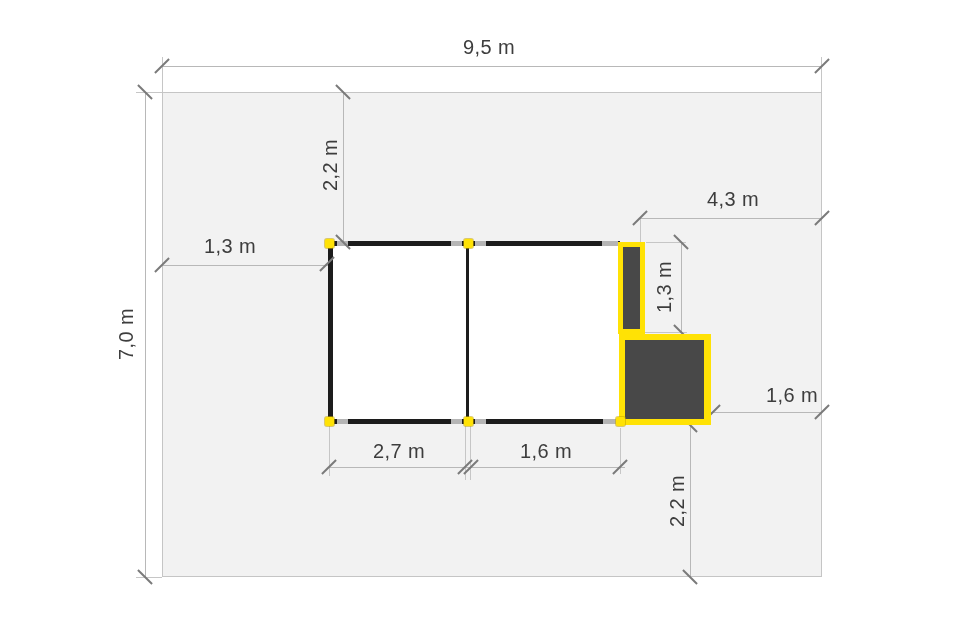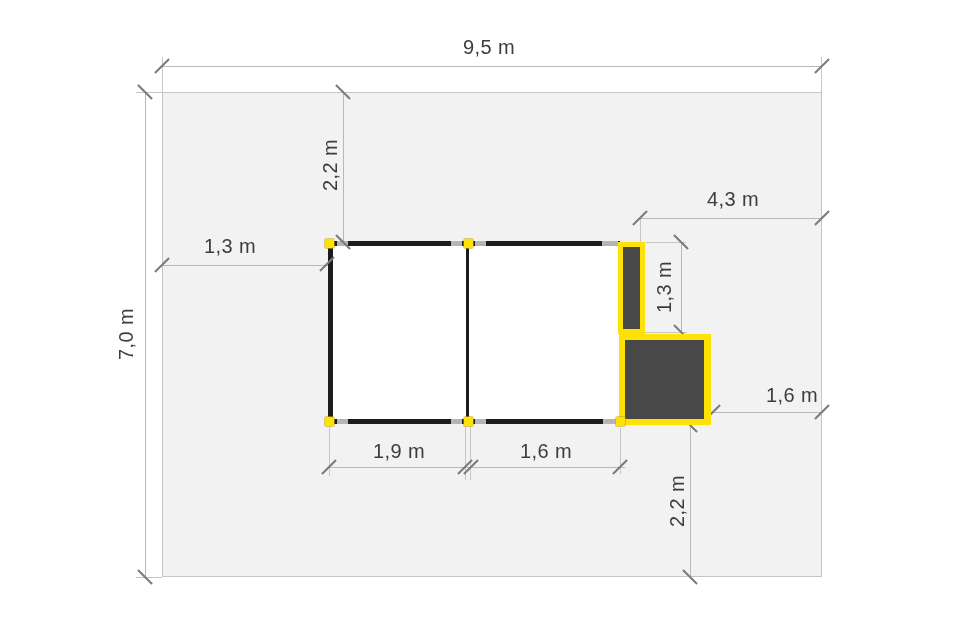--- a/index.html
+++ b/index.html
@@ -127,21 +127,21 @@
     <div class="ext" style="left:329px;top:426px;width:1px;height:50px;"></div>
     <div class="ext" style="left:465px;top:426px;width:1px;height:54px;"></div>
     <div class="ext" style="left:470px;top:426px;width:1px;height:54px;"></div>
     <div class="ext" style="left:620px;top:428px;width:1px;height:46px;"></div>
     <div class="ln" style="left:329px;top:467px;width:139px;height:1px;"></div>
     <div class="ln" style="left:468px;top:467px;width:157px;height:1px;"></div>
     <div class="tick h" style="left:329px;top:467px;"></div>
     <div class="tick h" style="left:465px;top:467px;"></div>
     <div class="tick h" style="left:471px;top:467px;"></div>
     <div class="tick h" style="left:620px;top:467px;"></div>
-    <div class="lbl" style="left:399px;top:451px;">1,9 m</div>
+    <div class="lbl" style="left:399px;top:451px;">2,7 m</div>
     <div class="lbl" style="left:546px;top:451px;">1,6 m</div>
   </div>
 
   <div>
     <div class="ln" style="left:690px;top:425px;width:1px;height:152px;"></div>
     <div class="tick v" style="left:690px;top:425px;"></div>
     <div class="tick v" style="left:690px;top:577px;"></div>
     <div class="lbl rot" style="left:677px;top:501px;">2,2 m</div>
   </div>
 

